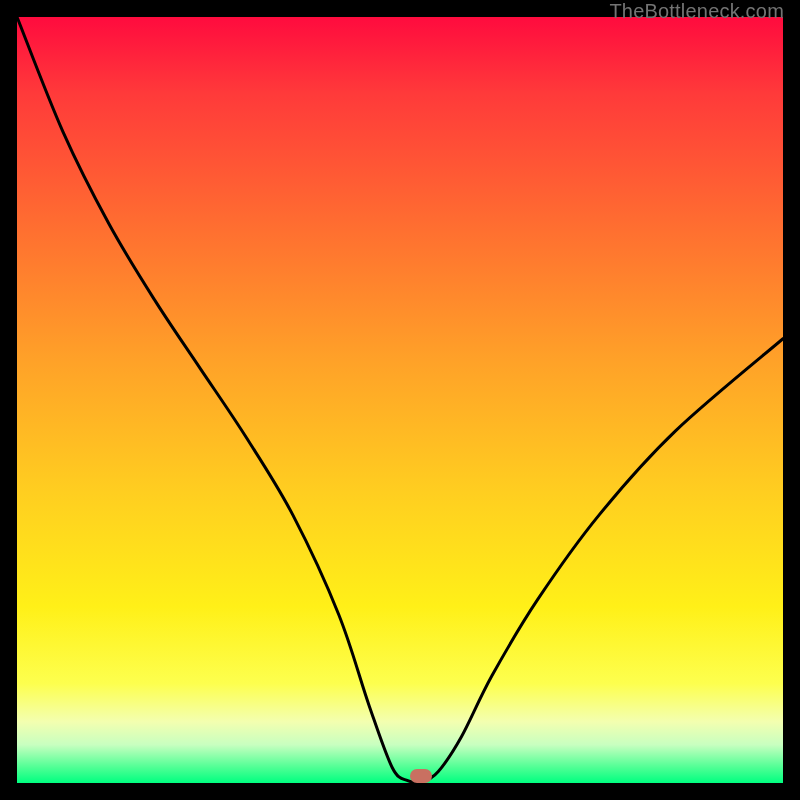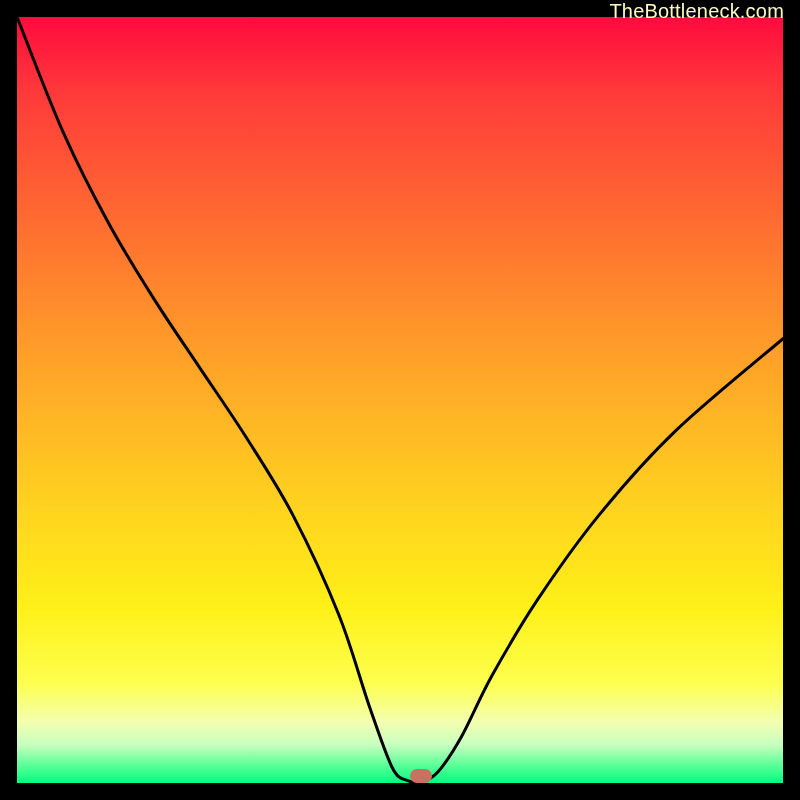--- a/index.html
+++ b/index.html
@@ -58,21 +58,21 @@
     width: 22px;
     height: 14px;
     border-radius: 7px;
     background: #c97061;
     transform: translate(-50%, -50%);
   }
   .watermark {
     position: absolute;
     top: 0px;
     right: 16px;
-    color: #fef9c3;
+    color: #737373;
     font-size: 20px;
     font-weight: 500;
     letter-spacing: 0.2px;
     text-align: center;
   }
 </style>
 </head>
 <body>
 
 <div class="frame">

